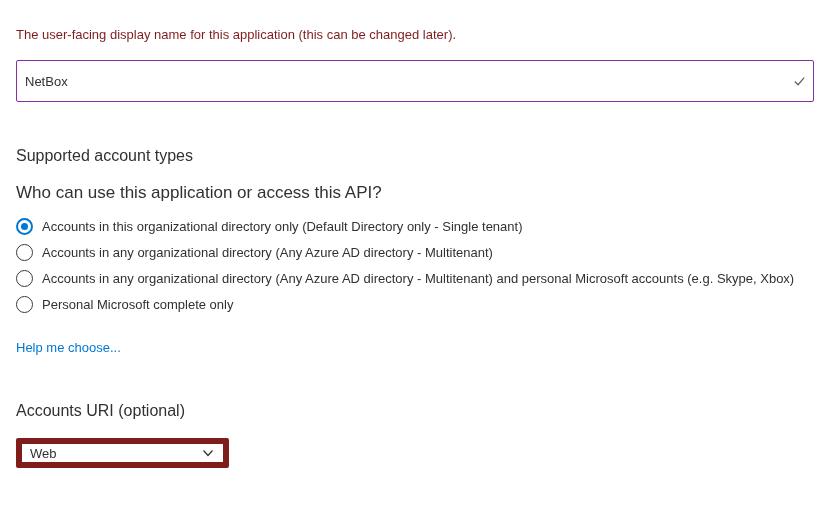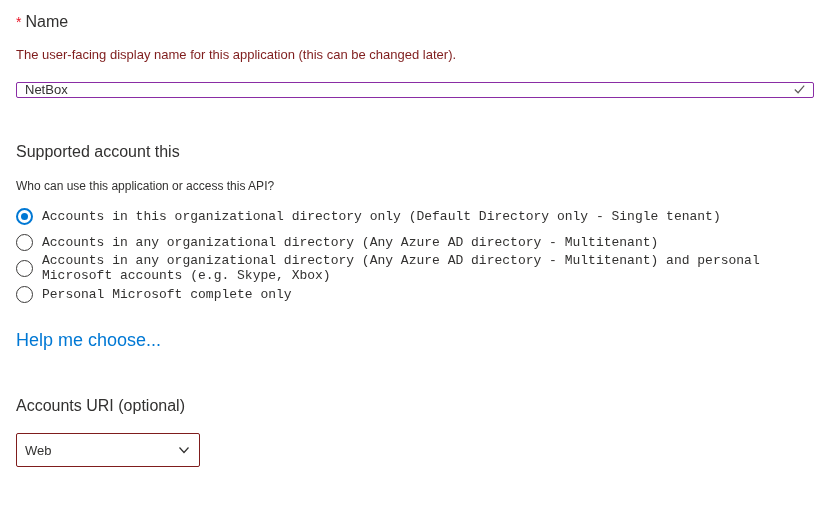--- a/index.html
+++ b/index.html
@@ -26,41 +26,41 @@
     line-height: 19px;
     color: #7f1d1d;
     margin-top: 13px;
     max-width: 798px;
   }
 
   .input-wrap { position: relative; margin-top: 16px; }
   .input-wrap.full { width: 798px; }
   input.text-input {
     width: 100%;
-    height: 16px;
+    height: 42px;
     border: 1px solid #8a2da5;
     border-radius: 2px;
     padding: 0 28px 0 8px;
     font-size: 13px;
     font-family: "Liberation Sans", sans-serif;
     color: #323130;
     outline: none;
     background: #fff;
   }
   .check {
     position: absolute; right: 7px; top: 50%;
     transform: translateY(-50%);
     width: 15px; height: 15px;
     pointer-events: none;
   }
 
   .gap-lg { margin-top: 44px; }
-  .question { font-size: 12px; margin-top: 17px; }
+  .question { font-size: 17px; margin-top: 17px; }
 
-  .radio-group { margin-top: 10px; font-family: Liberation Mono, monospace; }
+  .radio-group { margin-top: 10px; }
   .radio-row {
     display: flex; align-items: center;
     height: 26px;
     cursor: pointer;
   }
   .radio {
     width: 17px; height: 17px;
     border-radius: 50%;
     border: 1px solid #3b3a39;
     background: #fff;
@@ -73,66 +73,63 @@
     position: absolute;
     left: 3px; top: 3px; right: 3px; bottom: 3px;
     border-radius: 50%;
     background: #0078d4;
   }
   .radio-label { font-size: 13px; margin-left: 9px; }
 
   .help-link {
     display: inline-block;
     margin-top: 23px;
-    font-size: 18px;
+    font-size: 13px;
     color: #0078d4;
     text-decoration: none;
     cursor: pointer;
   }
 
   .redirect-title { margin-top: 45px; }
 
   .redirect-row {
     display: flex;
     align-items: flex-start;
     margin-top: 17px;
     gap: 14px;
   }
   .select {
-    width: 184px; height: 25px;
-    border: 1px solid #7f1d1d;
+    width: 213px; height: 25px;
+    border: 6px solid #7f1d1d;
     border-radius: 2px;
     display: flex; align-items: center; justify-content: space-between;
-    padding: 16px 8px;
+    padding: 9px 8px;
     font-size: 13px;
     cursor: pointer;
     background: #fff;
   }
   .select .chevron { width: 14px; height: 14px; }
   .uri-wrap { width: 420px; margin-top: 0; }
 </style>
 </head>
 <body>
 
 <div class="page">
 
   
-  <div class="section-title">
-    <span class="required-asterisk">*</span><span>Name</span>
-  </div>
   <div class="desc">The user-facing display name for this application (this can be changed later).</div>
   <div class="input-wrap full">
     <input class="text-input" type="text" value="NetBox" style="">
     <svg class="check" viewBox="0 0 16 16">
       <path d="M3 8.5 L6.5 12 L13 4.5" stroke="#605e5c" stroke-width="1.3" fill="none"></path>
     </svg>
   </div>
 
   
-  <div class="section-title gap-lg">Supported account this</div>
+  <div class="section-title gap-lg">Supported account types</div>
   <div class="question">Who can use this application or access this API?</div>
 
   <div class="radio-group">
     <div class="radio-row">
       <div class="radio selected"></div>
       <div class="radio-label">Accounts in this organizational directory only (Default Directory only - Single tenant)</div>
     </div>
     <div class="radio-row">
       <div class="radio"></div>
       <div class="radio-label">Accounts in any organizational directory (Any Azure AD directory - Multitenant)</div>

